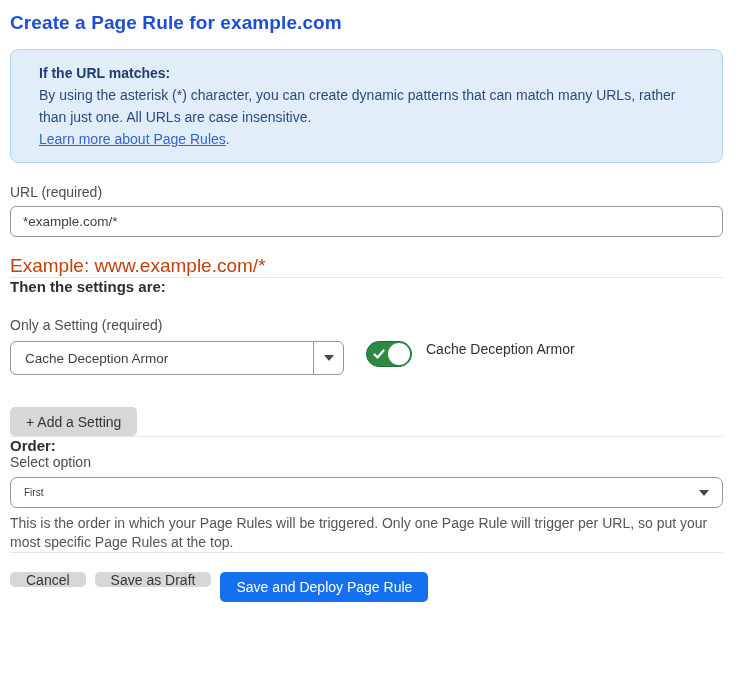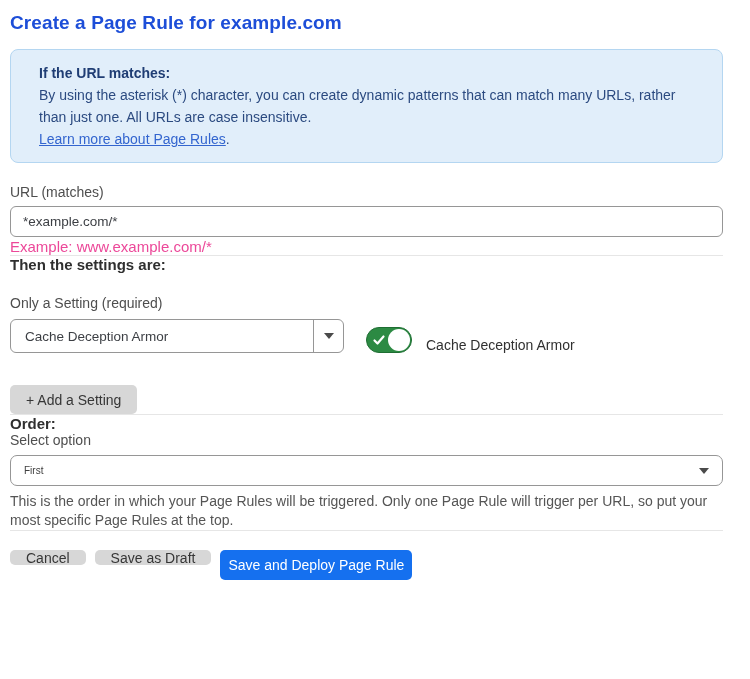--- a/index.html
+++ b/index.html
@@ -36,23 +36,23 @@
     cursor: pointer;
   }
 
   
   .field-label {
     font-size: 14px;
     color: #4e4e4e;
     margin-bottom: 6px;
   }
   .helper-text {
-    font-size: 15px;
-    color: #ec4899;
-    margin-top: 1px;
+    font-size: 19px;
+    color: #c2410c;
+    margin-top: 18px;
   }
 
   .url-section { margin-top: 21px; }
 
   input.text-input {
     width: 100%;
     height: 31px;
     border: 1px solid #969696;
     border-radius: 6px;
     padding: 0 12px;
@@ -73,21 +73,21 @@
   .divider-3 { margin-top: 14px; }
 
   .section-heading {
     font-size: 15px;
     font-weight: bold;
     color: #2f2f2f;
   }
 
   .picker-label { margin-top: 22px; margin-bottom: 8px; }
 
-  .setting-row { display: flex; align-items: flex-end; }
+  .setting-row { display: flex; align-items: flex-start; }
 
   
   .combobox {
     width: 334px;
     height: 34px;
     border: 1px solid #969696;
     border-radius: 6px;
     background: #fff;
     display: flex;
     align-items: stretch;
@@ -187,41 +187,41 @@
   .footer {
     margin-top: 19px;
     display: flex;
     gap: 9px;
   }
   .btn-blue {
     background: #1570ef;
     color: #ffffff;
     font-size: 14px;
     height: 30px;
-    padding: 0 8px;
+    padding: 0 16px;
     border-radius: 5px;
   }
 </style>
 </head>
 <body>
 
 <div class="container">
 
   <h1 class="page-title">Create a Page Rule for example.com</h1>
 
   <div class="info-box">
     <div class="info-heading">If the URL matches:</div>
     <div class="info-body">By using the asterisk (*) character, you can create dynamic patterns that can match many URLs, rather than just one. All URLs are case insensitive.</div>
     <div>
       <a class="learn-link">Learn more about Page Rules</a><span>.</span>
     </div>
   </div>
 
   <div class="url-section">
-    <div class="field-label">URL (matches)</div>
+    <div class="field-label">URL (required)</div>
     <input class="text-input" type="text" value="*example.com/*" style="">
     <div class="helper-text">Example: www.example.com/*</div>
   </div>
 
   <hr class="divider divider-1">
 
   <div>
     <div class="section-heading">Then the settings are:</div>
     <div class="field-label picker-label">Only a Setting (required)</div>
 

